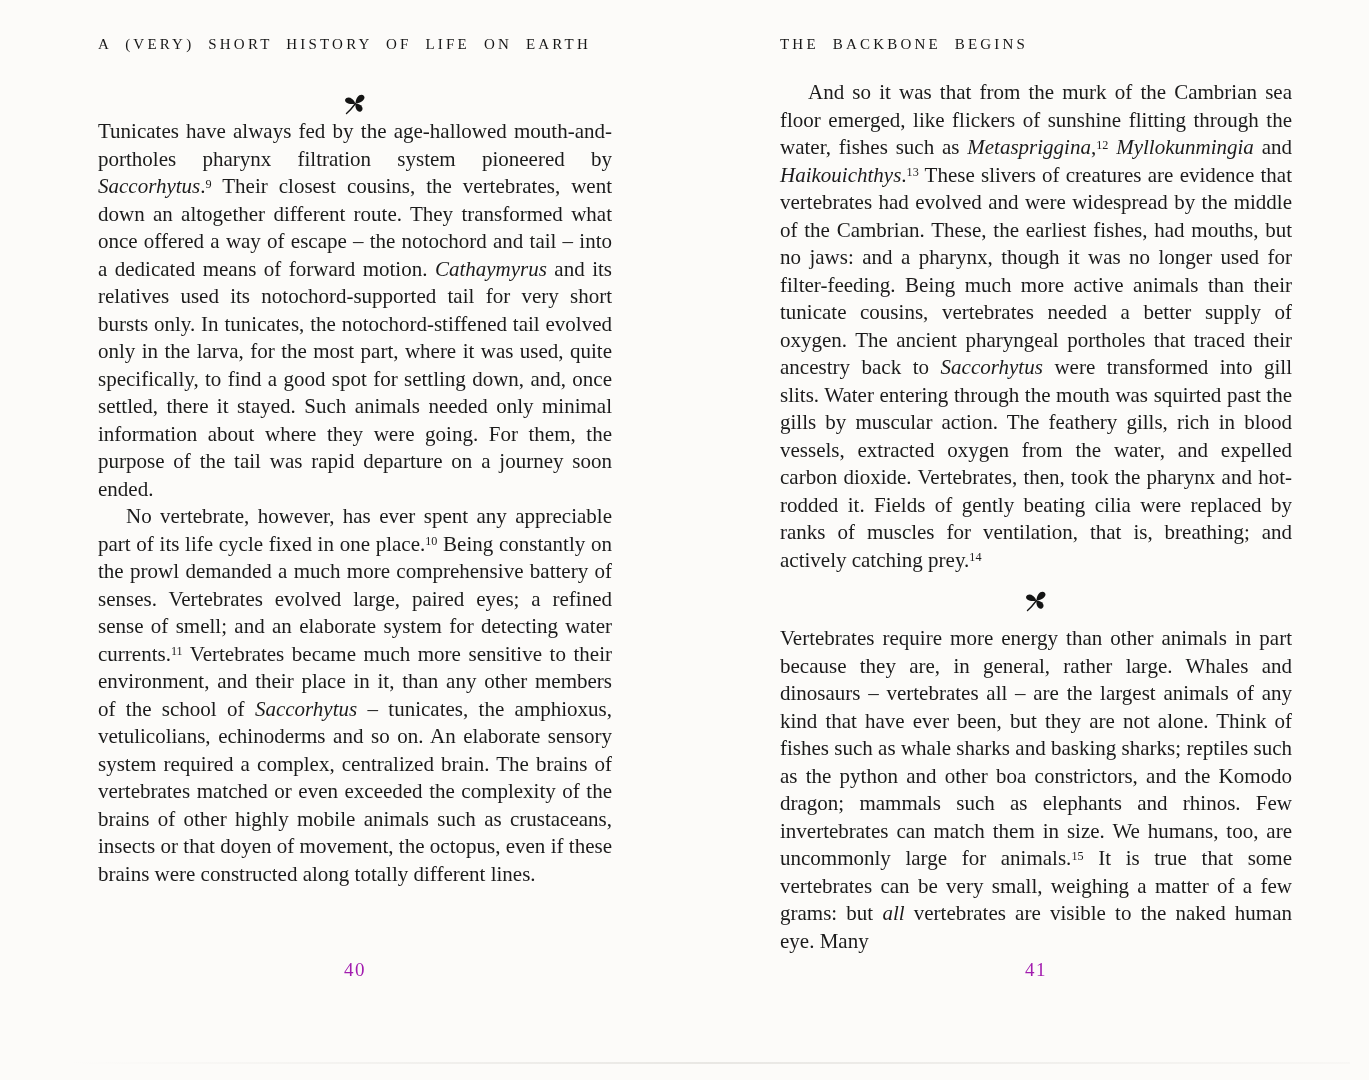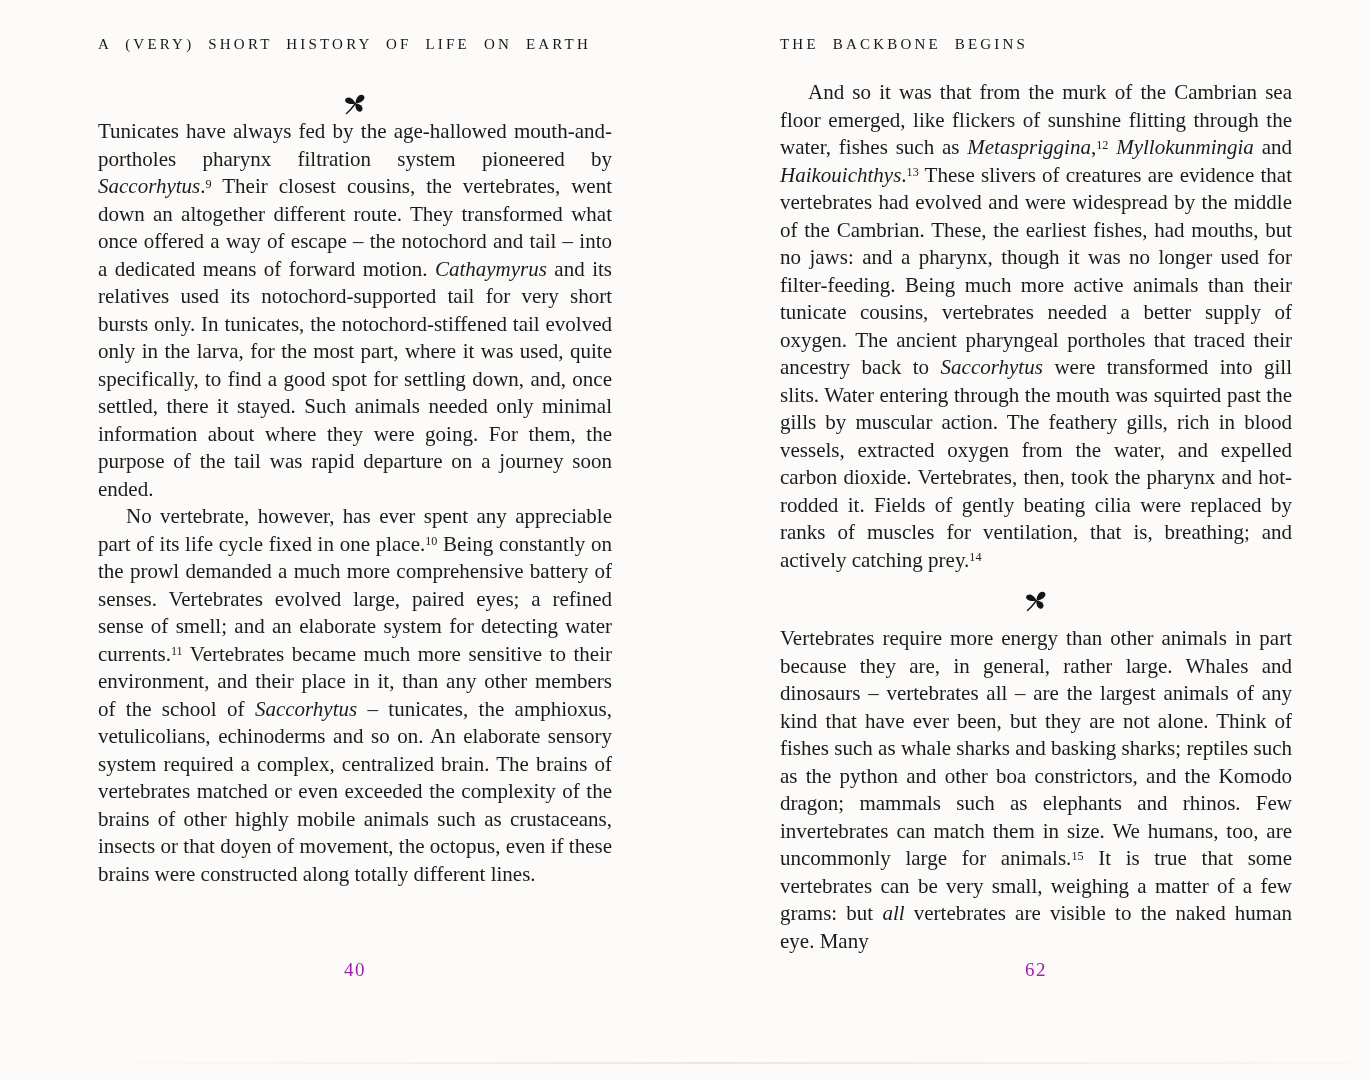--- a/index.html
+++ b/index.html
@@ -116,17 +116,17 @@
         <svg class="fleuron" width="28" height="27" viewBox="0 0 28 27" aria-hidden="true">
     <g fill="#141414">
       <path d="M14.5 12.5 C11.5 5.5, 5.5 5.0, 4.2 8.6 C3.0 12.2, 9.5 14.2, 14.5 12.5 Z"></path>
       <path d="M14.5 12.5 C14.8 4.5, 20.5 1.8, 23.0 5.0 C25.2 8.2, 19.5 12.4, 14.5 12.5 Z"></path>
       <path d="M14.5 12.5 C20.5 12.6, 23.5 17.8, 20.2 20.2 C17.0 22.4, 13.6 17.5, 14.5 12.5 Z"></path>
     </g>
     <path d="M14.5 12.5 C11.5 16.5, 9.0 19.5, 5.5 22.5" stroke="#141414" stroke-width="1.4" fill="none" stroke-linecap="round"></path>
   </svg>
         <p class="para"><span>Vertebrates require more energy than other animals in part because they are, in general, rather large. Whales and dinosaurs – vertebrates all – are the largest animals of any kind that have ever been, but they are not alone. Think of fishes such as whale sharks and basking sharks; reptiles such as the python and other boa constrictors, and the Komodo dragon; mammals such as elephants and rhinos. Few invertebrates can match them in size. We humans, too, are uncommonly large for animals.</span><sup>15</sup><span> It is true that some vertebrates can be very small, weighing a matter of a few grams: but </span><i>all</i><span> vertebrates are visible to the naked human eye. Many</span></p>
       </div>
-    <div class="page-number">62</div>
+    <div class="page-number">41</div>
   </div>
 
   <div class="scan-artifact"></div>
 </div>
 
 </body></html>

